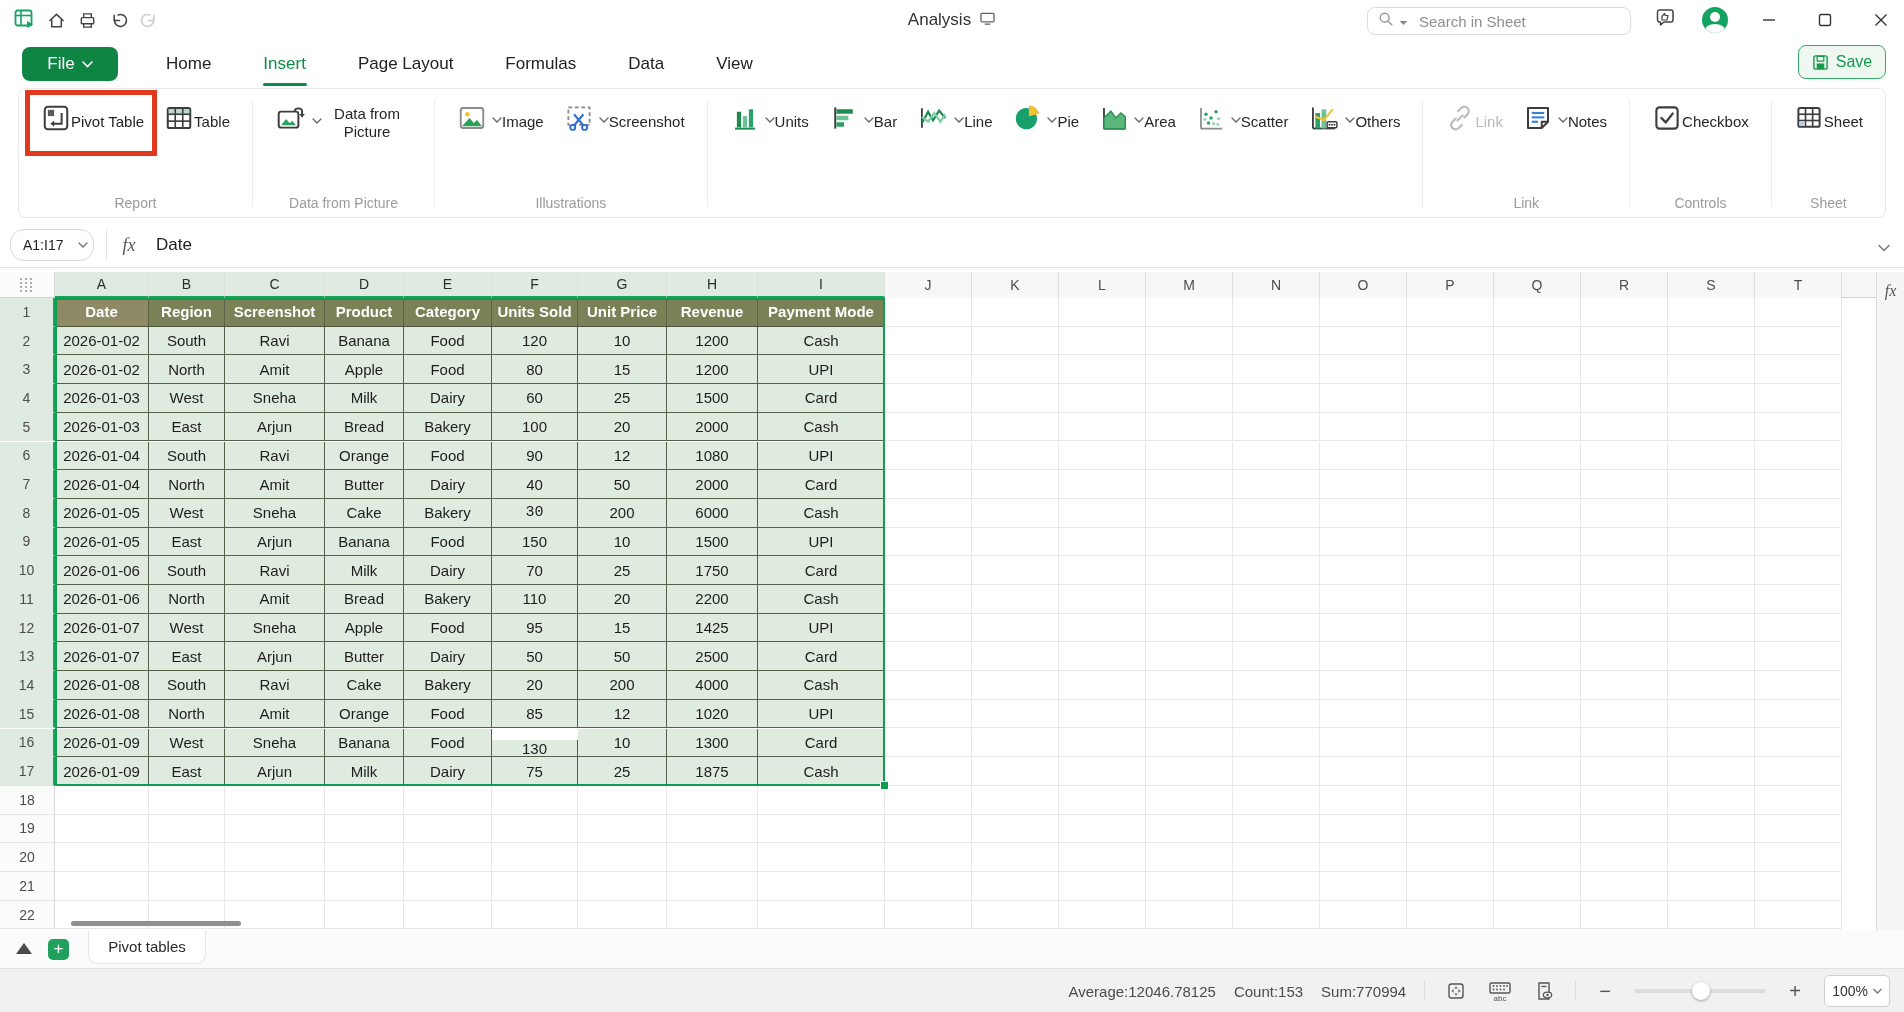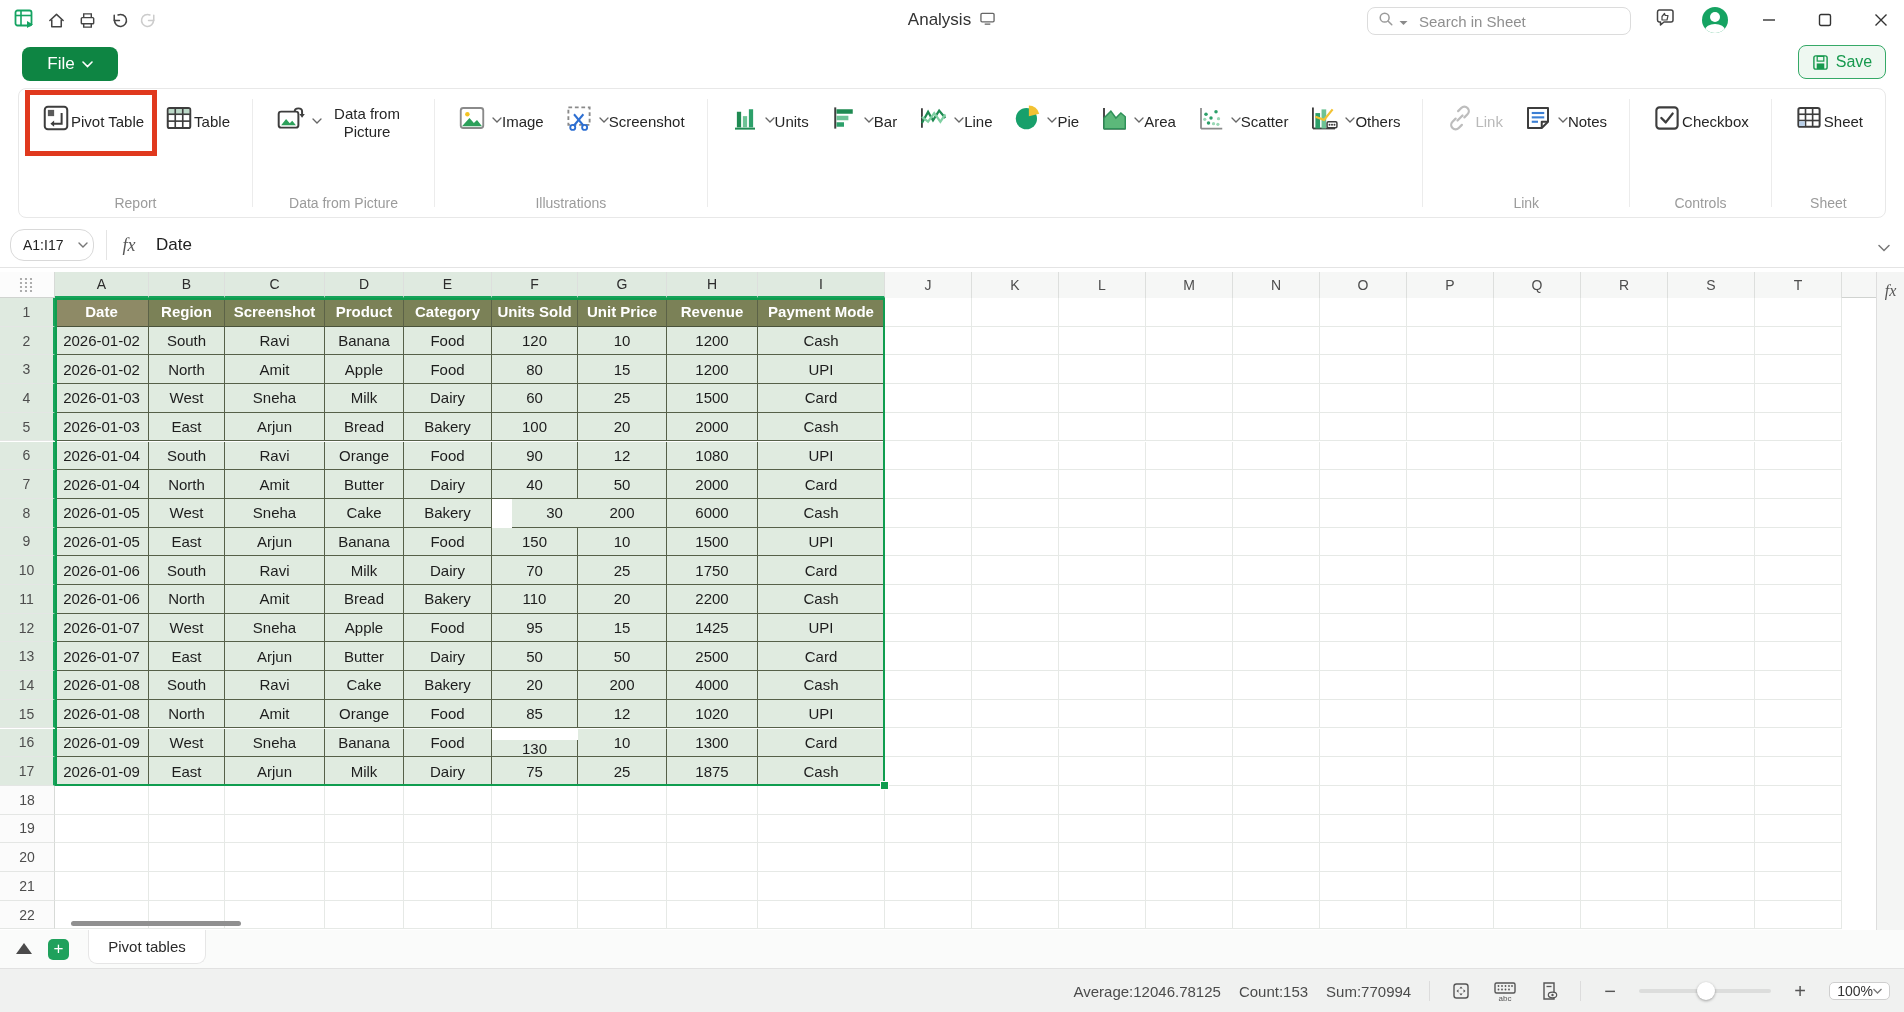--- a/index.html
+++ b/index.html
@@ -95,22 +95,22 @@
   
   #statusbar { position:absolute; left:0; top:968px; width:1904px; height:44px; background:#f0f1f0; border-top:1px solid #e1e1e1; }
   #status-right { position:absolute; right:14px; top:0; height:44px; display:flex; align-items:center; gap:18px; }
   .stat-txt { font-size:15px; color:#4b4b4b; }
   .sdiv { width:1px; height:20px; background:#dcdcdc; }
   .sicon { width:26px; height:26px; display:flex; align-items:center; justify-content:center; cursor:pointer; }
   #zoom-minus,#zoom-plus { font-size:20px; color:#555; width:22px; text-align:center; cursor:pointer; }
   #zoom-track { width:132px; height:4px; border-radius:2px; background:#dcdddc; position:relative; cursor:pointer; }
   #zoom-handle { position:absolute; left:58px; top:-7px; width:18px; height:18px; border-radius:50%; background:#fff;
     box-shadow:0 1px 3px rgba(0,0,0,.35); }
-  #zoom-box { height:18px; border:1px solid #cfcfcf; border-radius:5px; background:#fff; display:flex; align-items:center;
-    padding:0 7px; font-size:14px; color:#333; cursor:pointer; }
+  #zoom-box { height:32px; border:1px solid #cfcfcf; border-radius:5px; background:#fff; display:flex; align-items:center;
+    padding:0 7px; gap:5px; font-size:14px; color:#333; cursor:pointer; }
 </style>
 </head>
 <body>
 
 <div id="titlebar">
   <div class="tb-icons">
     <span>
         <svg width="21" height="22" viewBox="0 0 21 22">
           <rect x="1.5" y="1.5" width="16" height="15" rx="2" fill="none" stroke="#15a362" stroke-width="1.8"></rect>
           <line x1="1.5" y1="6.5" x2="17.5" y2="6.5" stroke="#15a362" stroke-width="1.6"></line>
@@ -184,20 +184,28 @@
       </span>
   </div>
 </div>
 
 <div id="menubar">
   <div id="file-btn">
     <span>File</span>
     <svg width="11" height="7" viewBox="0 0 11 7">
         <path d="M1 1 L5.5 5.5 L10 1" fill="none" stroke="#fff" stroke-width="1.6" stroke-linecap="round"></path>
       </svg>
+  </div>
+  <div class="menu-tabs">
+    <div class="mtab">Home</div>
+    <div class="mtab active">Insert</div>
+    <div class="mtab">Page Layout</div>
+    <div class="mtab">Formulas</div>
+    <div class="mtab">Data</div>
+    <div class="mtab">View</div>
   </div>
   <div id="save-btn">
     <svg width="17" height="17" viewBox="0 0 18 18">
         <rect x="2" y="2" width="14" height="14" rx="2" fill="none" stroke="#17994e" stroke-width="1.5"></rect>
         <rect x="5.5" y="2.5" width="7" height="5" fill="none" stroke="#17994e" stroke-width="1.3"></rect>
         <rect x="5" y="10" width="8" height="6" fill="#17994e"></rect>
       </svg>
     <span>Save</span>
   </div>
 </div>
@@ -679,21 +687,21 @@
     <div class="gcell c-empty" style="left: 1494px; width: 87px; top: 198.2px; height: 28.7px;"></div>
     <div class="gcell c-empty" style="left: 1581px; width: 87px; top: 198.2px; height: 28.7px;"></div>
     <div class="gcell c-empty" style="left: 1668px; width: 87px; top: 198.2px; height: 28.7px;"></div>
     <div class="gcell c-empty" style="left: 1755px; width: 87px; top: 198.2px; height: 28.7px;"></div>
     <div class="rowhdr sel" style="top: 226.9px; height: 28.7px;">8</div>
     <div class="gcell c-tdata" style="left: 55px; width: 94px; top: 226.9px; height: 28.7px;">2026-01-05</div>
     <div class="gcell c-tdata" style="left: 149px; width: 76px; top: 226.9px; height: 28.7px;">West</div>
     <div class="gcell c-tdata" style="left: 225px; width: 100px; top: 226.9px; height: 28.7px;">Sneha</div>
     <div class="gcell c-tdata" style="left: 325px; width: 79px; top: 226.9px; height: 28.7px;">Cake</div>
     <div class="gcell c-tdata" style="left: 404px; width: 88px; top: 226.9px; height: 28.7px;">Bakery</div>
-    <div class="gcell c-tdata" style="left: 512px; width: 86px; top: 226.9px; height: 28.7px;">30</div>
+    <div class="gcell c-tdata" style="left: 492px; width: 86px; top: 226.9px; height: 28.7px; font-family: Liberation Mono, monospace;">30</div>
     <div class="gcell c-tdata" style="left: 578px; width: 89px; top: 226.9px; height: 28.7px;">200</div>
     <div class="gcell c-tdata" style="left: 667px; width: 91px; top: 226.9px; height: 28.7px;">6000</div>
     <div class="gcell c-tdata" style="left: 758px; width: 127px; top: 226.9px; height: 28.7px;">Cash</div>
     <div class="gcell c-empty" style="left: 885px; width: 87px; top: 226.9px; height: 28.7px;"></div>
     <div class="gcell c-empty" style="left: 972px; width: 87px; top: 226.9px; height: 28.7px;"></div>
     <div class="gcell c-empty" style="left: 1059px; width: 87px; top: 226.9px; height: 28.7px;"></div>
     <div class="gcell c-empty" style="left: 1146px; width: 87px; top: 226.9px; height: 28.7px;"></div>
     <div class="gcell c-empty" style="left: 1233px; width: 87px; top: 226.9px; height: 28.7px;"></div>
     <div class="gcell c-empty" style="left: 1320px; width: 87px; top: 226.9px; height: 28.7px;"></div>
     <div class="gcell c-empty" style="left: 1407px; width: 87px; top: 226.9px; height: 28.7px;"></div>

